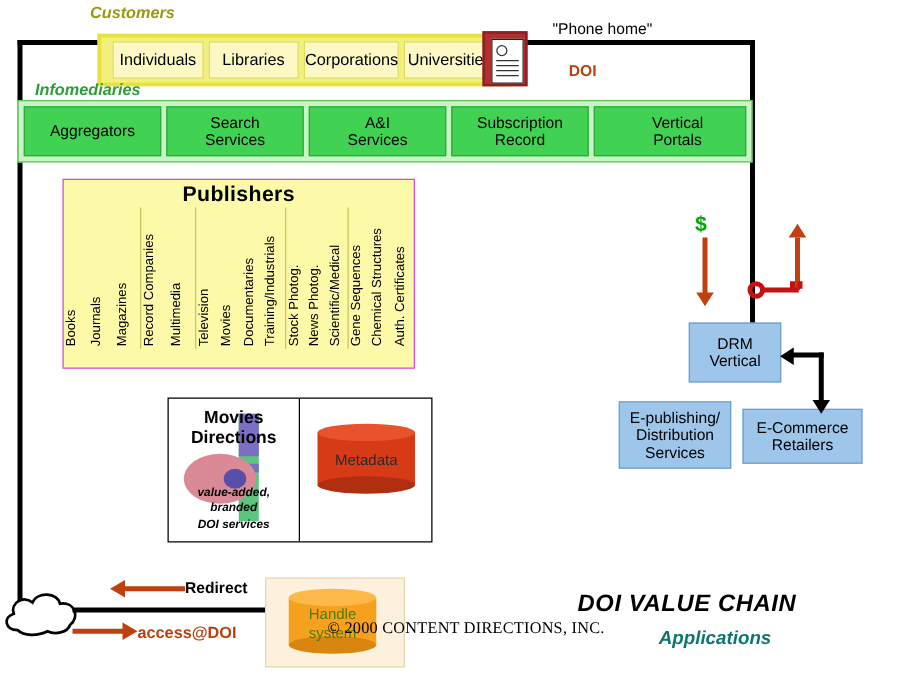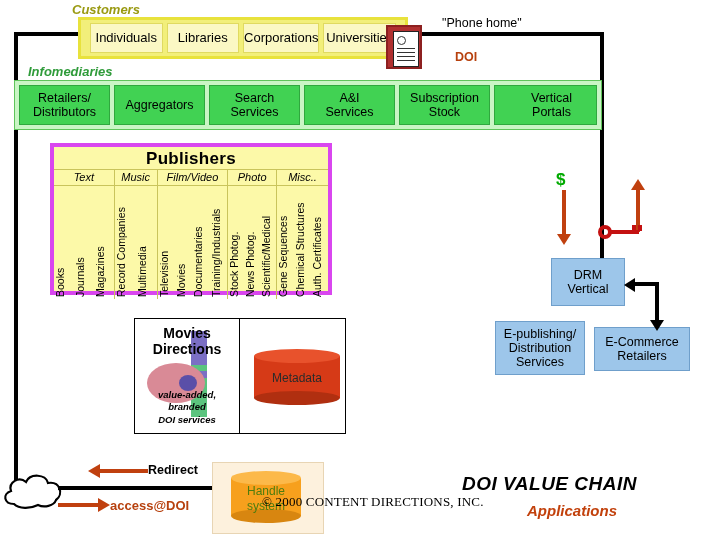--- a/index.html
+++ b/index.html
@@ -23,21 +23,21 @@
   
   #infomediaries-band{left:14px;top:80px;width:588px;height:50px;
       background:#c9f5c5;border:1px solid #5ec45a;box-sizing:border-box;}
   .info-cell{background:#41d253;border:1px solid #2fa83e;color:#000;
       font-size:12.5px;height:40px;}
   #infomediaries-label{left:28px;top:64px;font-size:13px;font-weight:bold;
       font-style:italic;color:#2f9b3a;}
 
   
   #publishers-box{left:50px;top:143px;width:282px;height:152px;
-      background:#fcf9a8;border:4px solid #d946ef;box-sizing:border-box;}
+      background:#fcf9a8;border:1px solid #d946ef;box-sizing:border-box;}
   #publishers-title{font-size:17px;font-weight:bold;text-align:center;
       padding-top:2px;letter-spacing:.3px;}
   #pub-head-row{display:flex;border-top:1px solid #c9c45c;
       border-bottom:1px solid #c9c45c;height:15px;}
   .pub-head{font-size:11px;font-style:italic;text-align:center;
       border-right:1px solid #c9c45c;box-sizing:border-box;line-height:15px;}
   .pub-head:last-child{border-right:none;}
   #pub-body-row{display:flex;height:113px;}
   .pub-group{display:flex;border-right:1px solid #c9c45c;box-sizing:border-box;}
   .pub-group:last-child{border-right:none;}
@@ -83,38 +83,38 @@
       background:#fdf1dd;border:1px solid #e8d5b4;box-sizing:border-box;}
 
   
   #redirect-lbl{left:148px;top:463px;font-size:12.5px;font-weight:bold;}
   #access-lbl{left:110px;top:498px;font-size:13px;font-weight:bold;color:#b7410e;}
   #copyright{left:262px;top:494px;font-size:13px;
       font-family:"Liberation Serif",serif;letter-spacing:.2px;}
   #vc-title{left:462px;top:473px;font-size:19px;font-weight:bold;
       font-style:italic;letter-spacing:.5px;}
   #vc-sub{left:527px;top:502px;font-size:15px;font-weight:bold;
-      font-style:italic;color:#c2410c;}
+      font-style:italic;color:#0f766e;}
   #dollar{left:556px;top:170px;font-size:17px;font-weight:bold;color:#0a0;}
 
   
   .ar-red{background:#c0400f;}
   .tri{width:0;height:0;position:absolute;}
 </style>
 </head>
 <body>
 
 <div class="abs blk" style="left:14px;top:32px;width:4px;height:450px;"></div>
 <div class="abs blk" style="left:14px;top:32px;width:70px;height:4px;"></div>
 <div class="abs blk" style="left:404px;top:32px;width:200px;height:4px;"></div>
 <div class="abs blk" style="left:600px;top:32px;width:4px;height:248px;"></div>
 <div class="abs tri" style="left:594px;top:276px;border-left:8px solid transparent;border-right:8px solid transparent;border-top:12px solid #000;"></div>
 
 <div class="abs" id="customers-label">Customers</div>
-<div class="abs" id="customers-band" style="display:flex;align-items:center;justify-content:flex-start;padding:9px;gap:4px;">
+<div class="abs" id="customers-band" style="display:flex;align-items:center;justify-content:flex-end;padding:9px;gap:4px;margin-top:10px;">
   <div class="cbox cust-cell" style="flex:1;">Individuals</div>
   <div class="cbox cust-cell" style="flex:1;">Libraries</div>
   <div class="cbox cust-cell" style="flex:1;">Corporations</div>
   <div class="cbox cust-cell" style="flex:1;">Universities</div>
 </div>
 
 <div class="abs" id="doc-icon">
   <div class="page">
     <div class="ln" style="top:16px;width:18px;"></div>
     <div class="ln" style="top:20px;width:18px;"></div>
@@ -122,43 +122,34 @@
     <div class="ln" style="top:28px;width:18px;"></div>
     <div style="position:absolute;left:3px;top:4px;width:7px;height:7px;border:1px solid #333;border-radius:50%;"></div>
   </div>
 </div>
 
 <div class="abs" id="phone-home">"Phone home"</div>
 <div class="abs" id="doi-label">DOI</div>
 
 <div class="abs" id="infomediaries-label">Infomediaries</div>
 <div class="abs" id="infomediaries-band" style="display:flex;align-items:center;padding:4px;gap:4px;">
-  <div class="cbox info-cell" style="flex:1;white-space:pre-line;">Retailers/
-Distributors</div>
   <div class="cbox info-cell" style="flex:1;white-space:pre-line;">Aggregators</div>
   <div class="cbox info-cell" style="flex:1;white-space:pre-line;">Search
 Services</div>
   <div class="cbox info-cell" style="flex:1;white-space:pre-line;">A&amp;I
 Services</div>
   <div class="cbox info-cell" style="flex:1;white-space:pre-line;">Subscription
-Stock</div>
+Record</div>
   <div class="cbox info-cell" style="flex:1;white-space:pre-line;padding-left:12px;">Vertical
 Portals</div>
 </div>
 
 <div class="abs" id="publishers-box">
   <div id="publishers-title">Publishers</div>
 
-  <div id="pub-head-row">
-    <div class="pub-head" style="width:62px;">Text</div>
-    <div class="pub-head" style="width:44px;">Music</div>
-    <div class="pub-head" style="width:72px;">Film/Video</div>
-    <div class="pub-head" style="width:50px;">Photo</div>
-    <div class="pub-head" style="width:52px;">Misc..</div>
-  </div>
 
   <div id="pub-body-row">
     <div class="pub-group" style="width:62px;">
       <div class="vlabel">Books</div>
       <div class="vlabel">Journals</div>
       <div class="vlabel">Magazines</div>
     </div>
     <div class="pub-group" style="width:44px;">
       <div class="vlabel">Record Companies</div>
       <div class="vlabel">Multimedia</div>
@@ -216,21 +207,21 @@
     <div class="cd-stripe" style="left:56px;top:52px;height:7px;background:#7b6fc4;"></div>
     <div class="cd-blob" style="left:12px;top:44px;width:58px;height:40px;background:#d98a96;"></div>
     <div class="cd-blob" style="left:44px;top:56px;width:18px;height:16px;background:#5a4fa8;"></div>
     <div id="cd-title" style="white-space:pre-line;">Movies
 Directions</div>
     <div id="cd-sub" style="white-space:pre-line;">value-added,
 branded
 DOI services</div>
   </div>
   <div id="cd-right">
-    <div class="cyl" style="left:14px;top:30px;width:86px;height:56px;">
+    <div class="cyl" style="left:14px;top:20px;width:78px;height:56px;">
       <div class="body" style="top:7px;height:42px;background:#d63a17;"></div>
       <div class="btm" style="top:42px;background:#b02f10;"></div>
       <div class="top" style="top:0;background:#e8522c;"></div>
       <div class="lbl" style="top:22px;color:#2b2b2b;">Metadata</div>
     </div>
   </div>
 </div>
 
 <div class="abs" style="left:2px;top:470px;width:66px;height:42px;">
   <svg width="66" height="42" viewBox="0 0 66 42">

